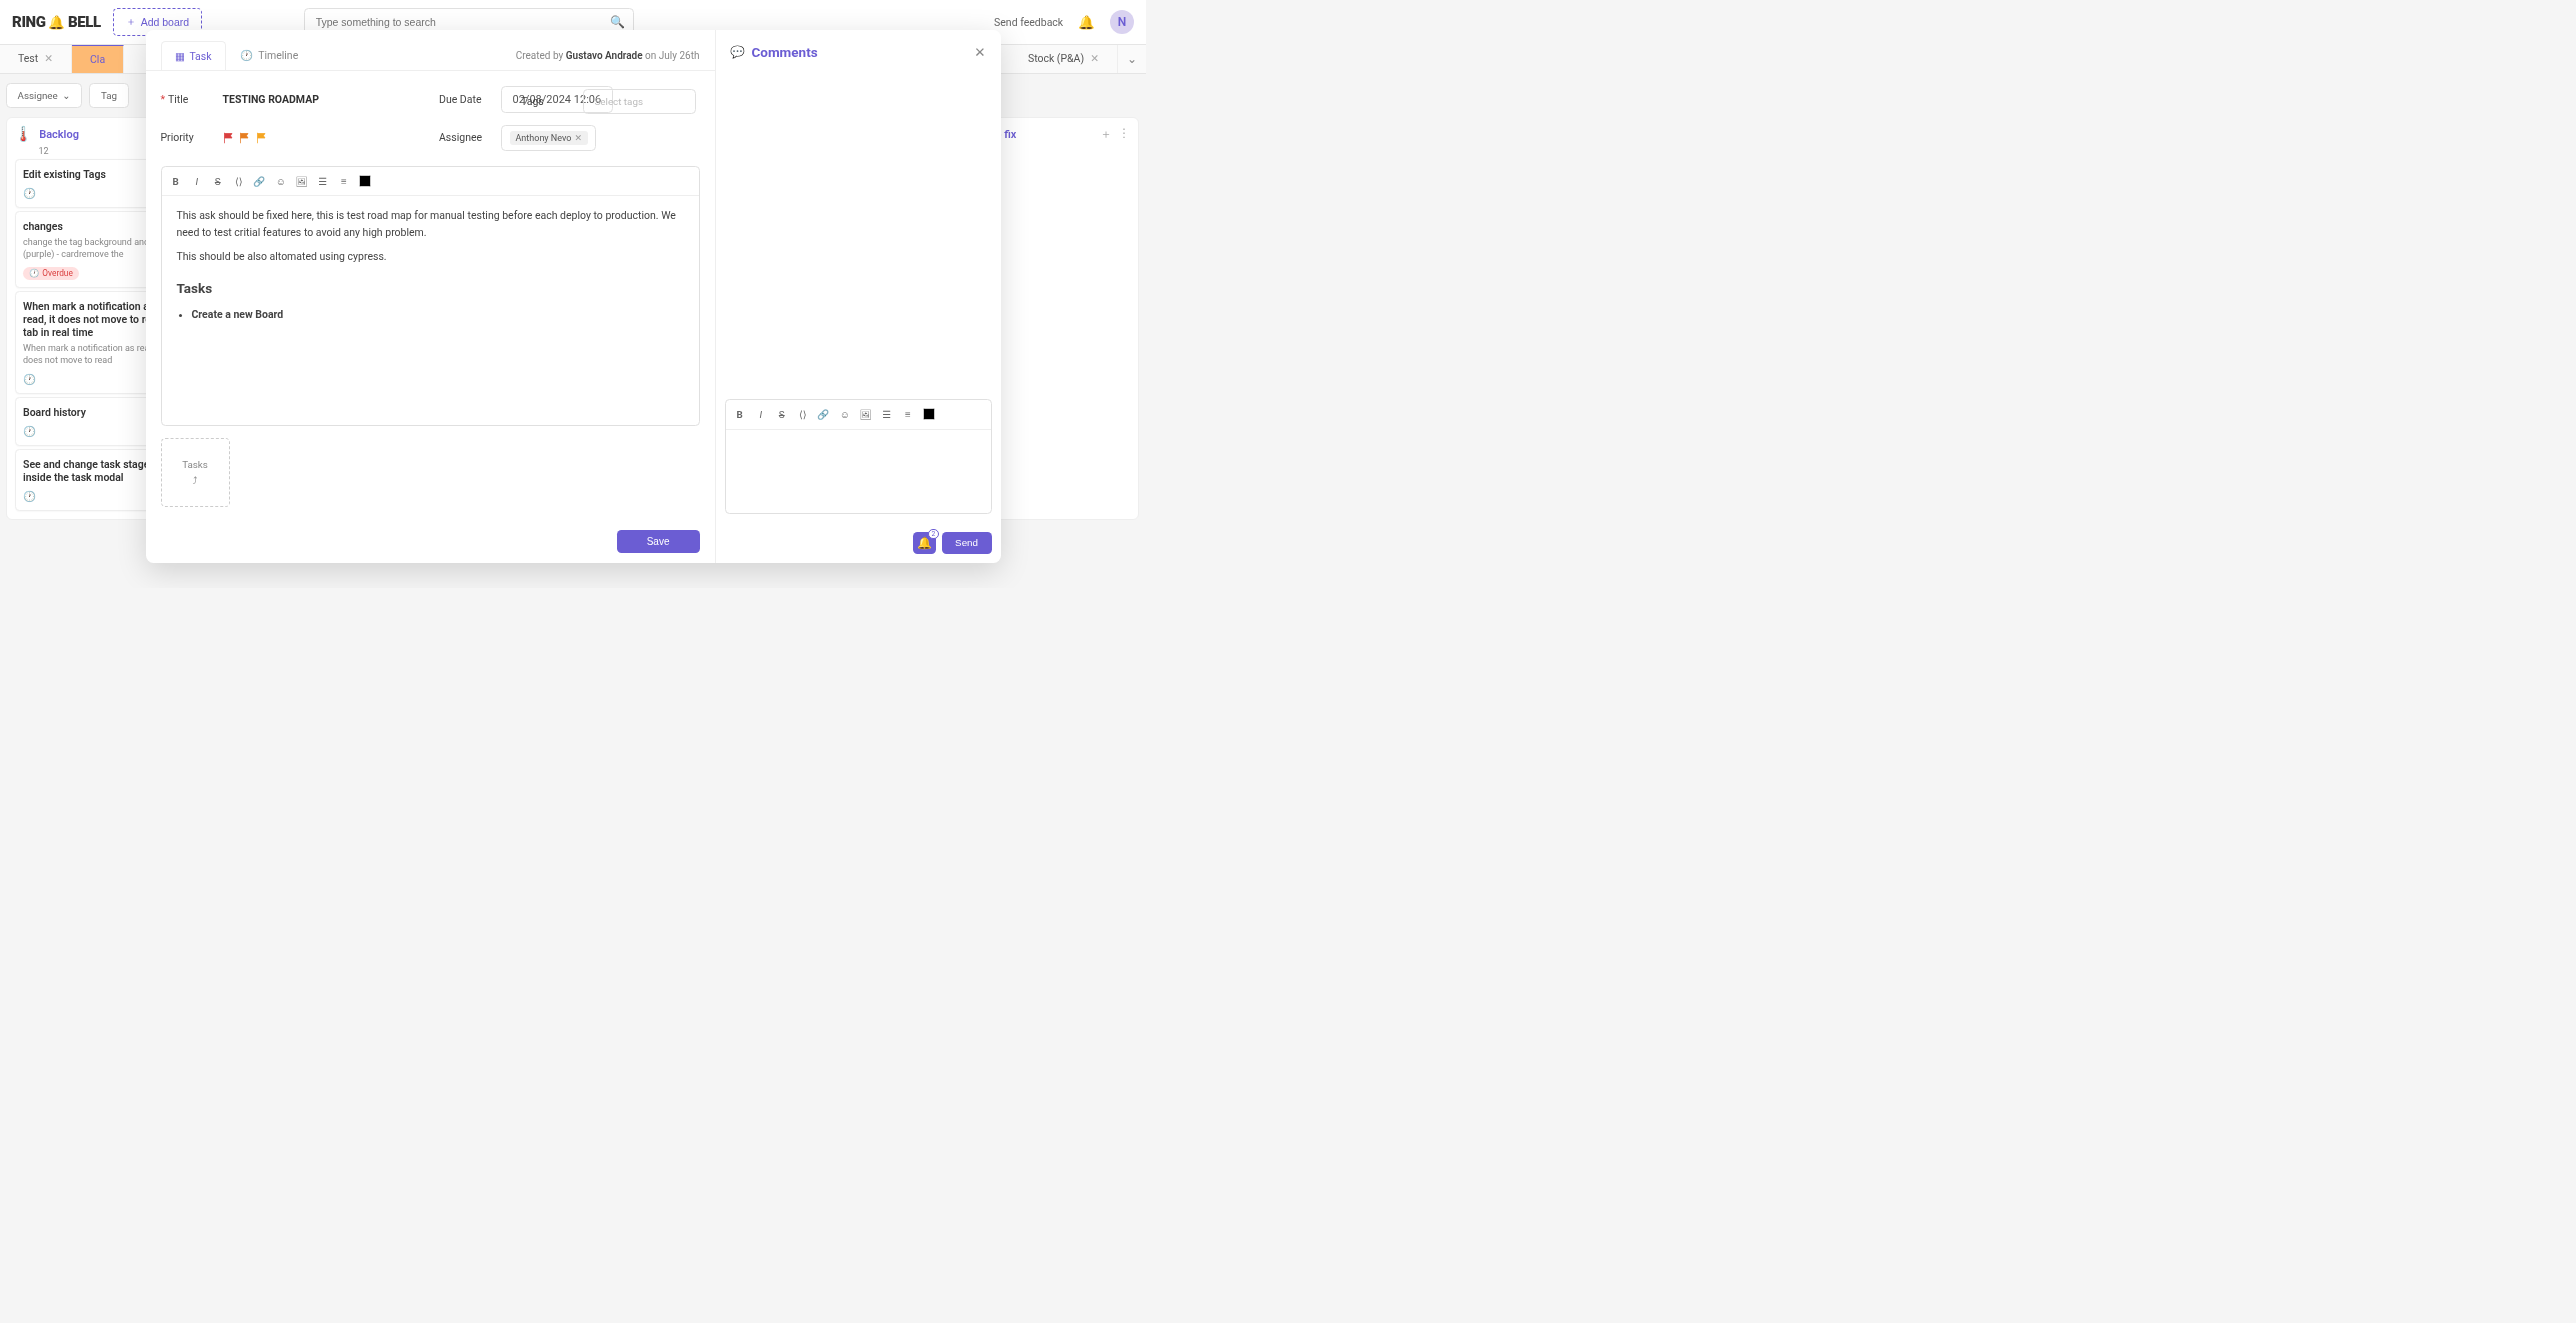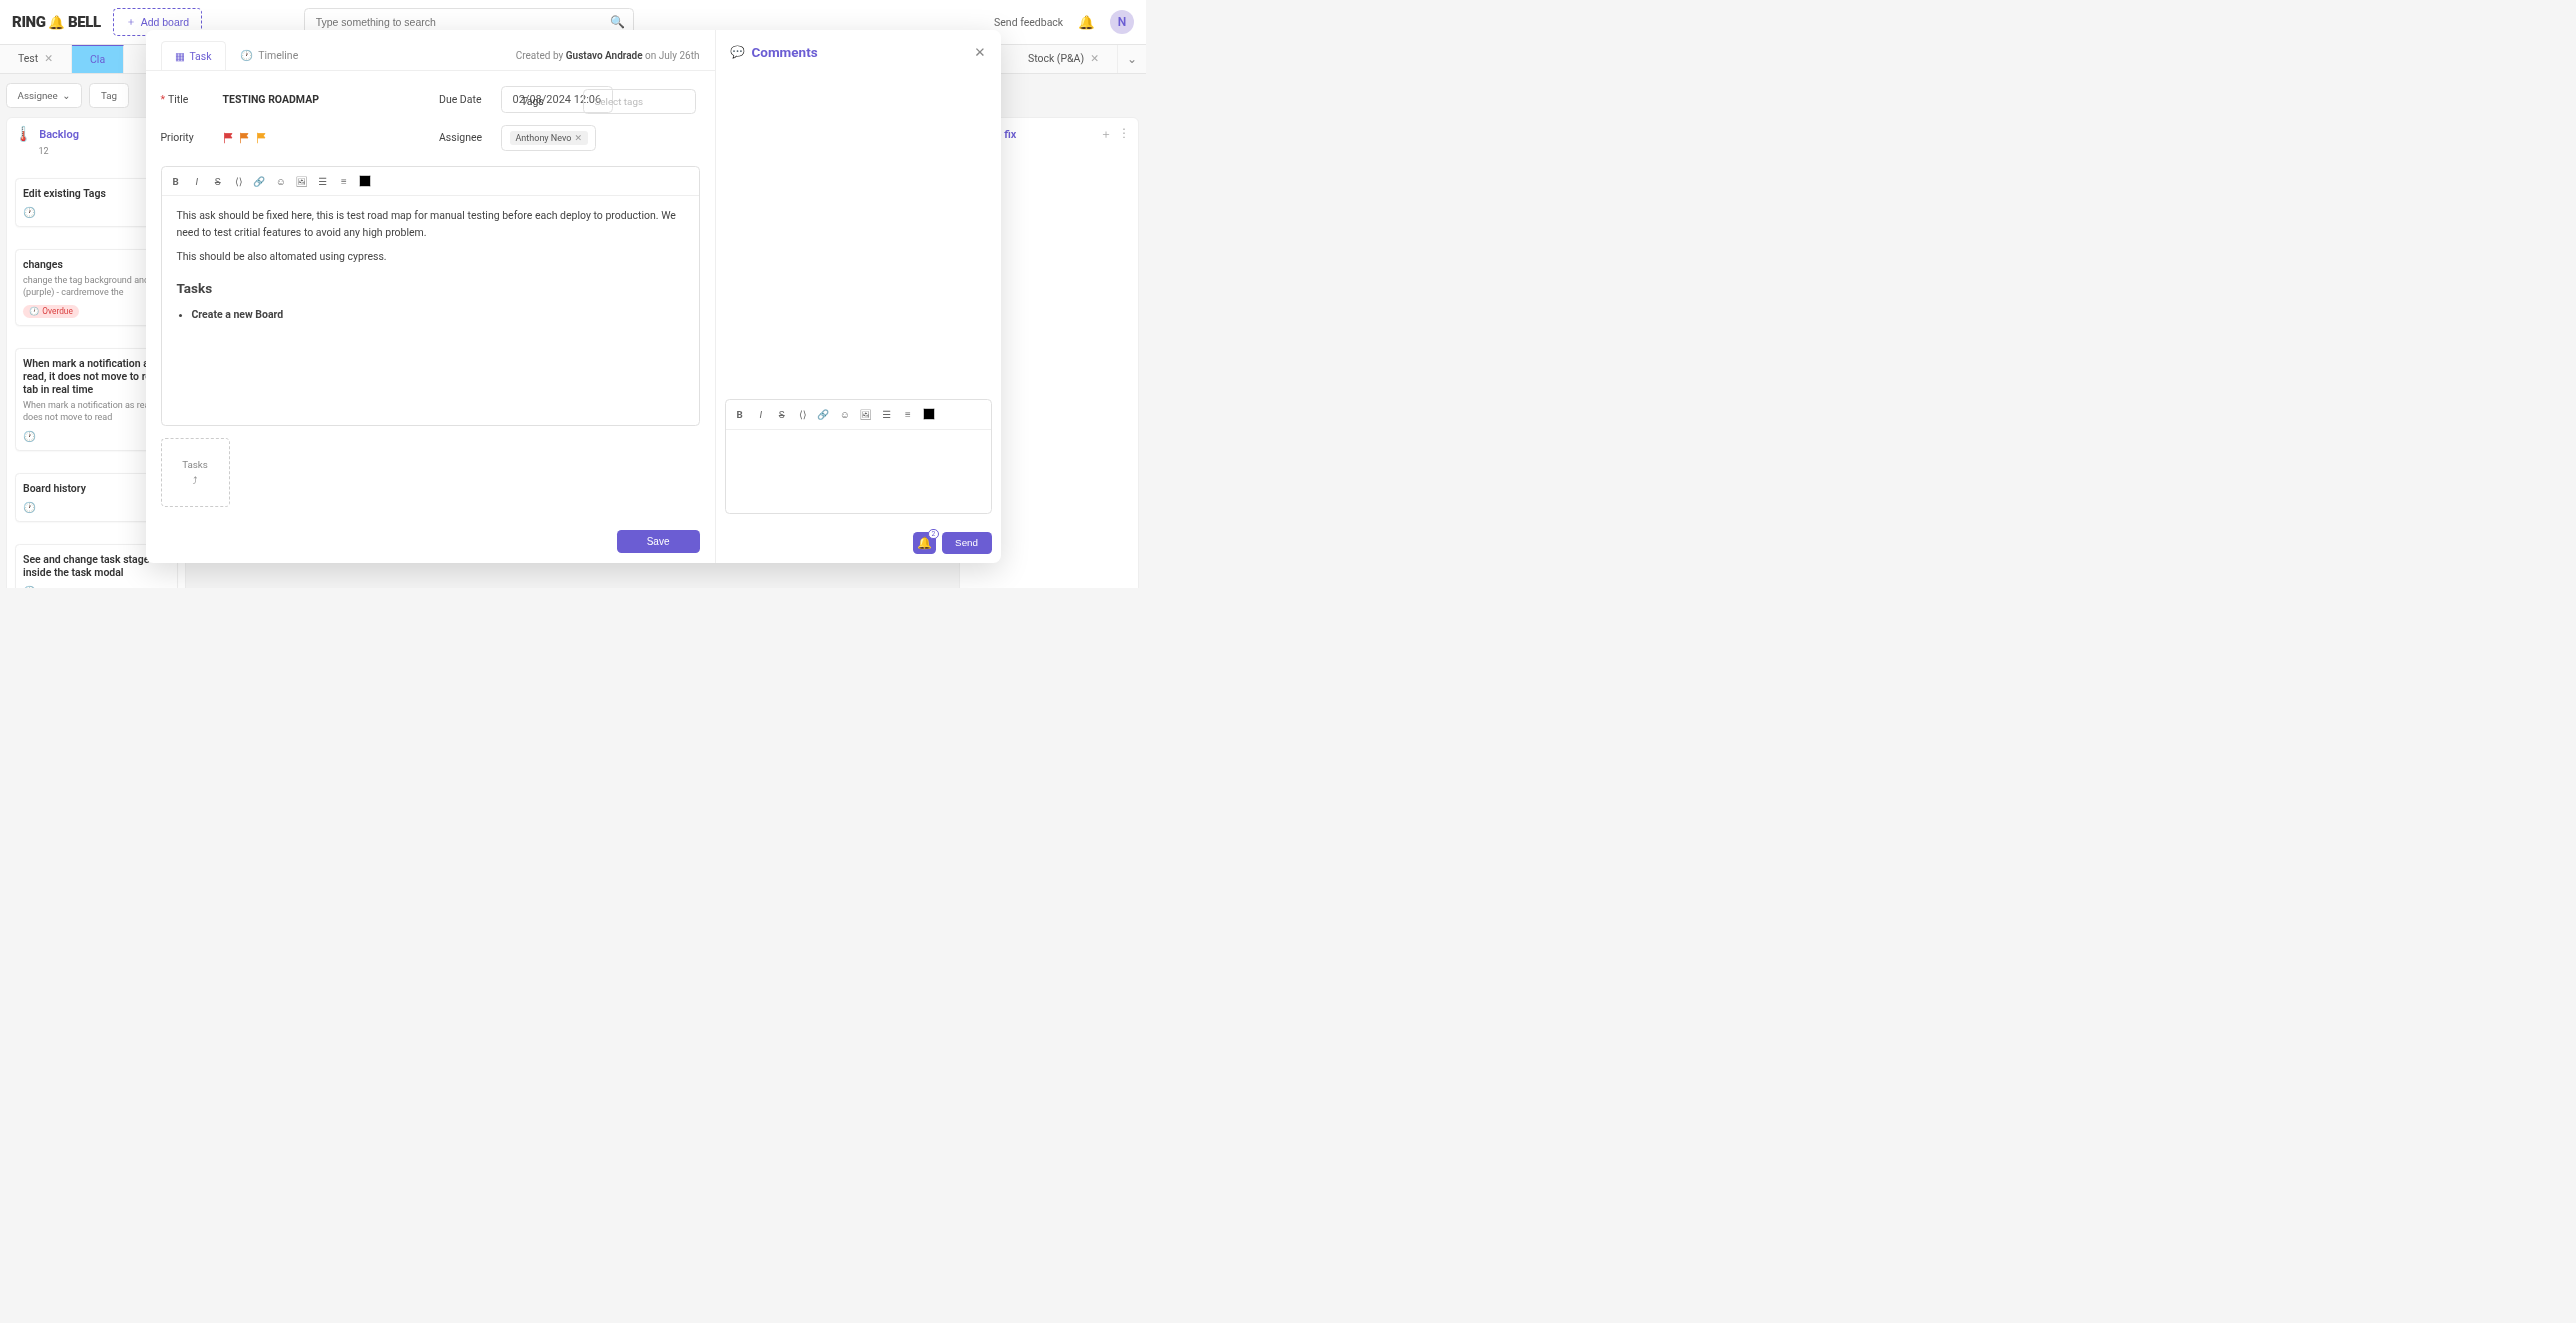--- a/index.html
+++ b/index.html
@@ -14,37 +14,37 @@
 .search { width: 100%; padding: 7.5px 27px 7.5px 10.5px; border: 0.8px solid #e0e0e0; border-radius: 4.5px; font-size: 10.5px; color: #888; }
 .search-icon { position: absolute; right: 9px; top: 50%; transform: translateY(-50%); color: #888; }
 .topbar-right { margin-left: auto; display: flex; align-items: center; gap: 15px; }
 .feedback { color: #666; font-size: 10.5px; }
 .bell-icon { color: #666; font-size: 13.5px; }
 .avatar { width: 24px; height: 24px; border-radius: 50%; background: #d9d2f0; color: #6b5dd3; display: flex; align-items: center; justify-content: center; font-weight: 600; }
 
 
 .tabs { display: flex; background: #fafafa; border-bottom: 0.8px solid #e5e5e5; height: 28.5px; align-items: stretch; }
 .tab { padding: 0 18px; display: flex; align-items: center; gap: 6px; font-size: 10.5px; color: #555; border-right: 0.8px solid #eee; position: relative; cursor: pointer; }
-.tab.active { background: #7dd3fc; color: #6b5dd3; border-top: 1.5px solid #6b5dd3; }
+.tab.active { background: #fdba74; color: #6b5dd3; border-top: 1.5px solid #6b5dd3; }
 .tab-close { color: #aaa; font-size: 10.5px; }
 .tab-chevron { padding: 0 9px; color: #888; display: flex; align-items: center; }
 
 
 .filters { display: flex; gap: 7.5px; padding: 9px 6px; }
 .filter { padding: 6px 10.5px; border: 0.8px solid #e0e0e0; border-radius: 4.5px; background: #fff; font-size: 9.8px; color: #666; display: flex; align-items: center; gap: 4.5px; }
 
 
 .board { display: flex; gap: 7.5px; padding: 0 6px; overflow-x: hidden; }
 .column { width: 180px; background: #fff; border: 0.8px solid #eee; border-radius: 6px; padding: 7.5px; flex-shrink: 0; }
 .col-header { display: flex; align-items: center; gap: 6px; margin-bottom: 3px; }
 .col-icon { font-size: 15px; }
 .col-title { font-weight: 600; color: #6b5dd3; font-size: 11px; }
 .col-count { font-size: 9px; color: #888; margin-top: 1.5px; margin-left: 24px; }
 .col-actions { margin-left: auto; display: flex; gap: 6px; color: #aaa; }
-.card { background: #fff; border: 0.8px solid #eee; border-radius: 4.5px; padding: 7.5px; margin-top: 22px; box-shadow: 0 0.8px 1.5px rgba(0,0,0,0.03); }
+.card { background: #fff; border: 0.8px solid #eee; border-radius: 4.5px; padding: 7.5px; margin-top: 3px; box-shadow: 0 0.8px 1.5px rgba(0,0,0,0.03); }
 .card-title { font-weight: 600; font-size: 10.5px; margin-bottom: 3px; }
 .card-desc { font-size: 9px; color: #888; line-height: 1.4; }
 .card-meta { margin-top: 6px; display: flex; align-items: center; gap: 4.5px; }
 .overdue-badge { background: #ffe0e0; color: #d93f3f; font-size: 8.3px; padding: 1.5px 6px; border-radius: 7.5px; display: flex; align-items: center; gap: 3px; }
 .clock-icon { color: #bbb; font-size: 10.5px; }
 
 
 .modal-overlay { position: absolute; inset: 0; display: flex; justify-content: center; align-items: flex-start; padding-top: 30px; pointer-events: none; }
 .modal { width: 855px; height: 533px; background: #fff; border-radius: 7.5px; box-shadow: 0 7.5px 30px rgba(0,0,0,0.15); display: flex; pointer-events: auto; overflow: hidden; }
 .modal-left { flex: 1; display: flex; flex-direction: column; border-right: 0.8px solid #eee; }

